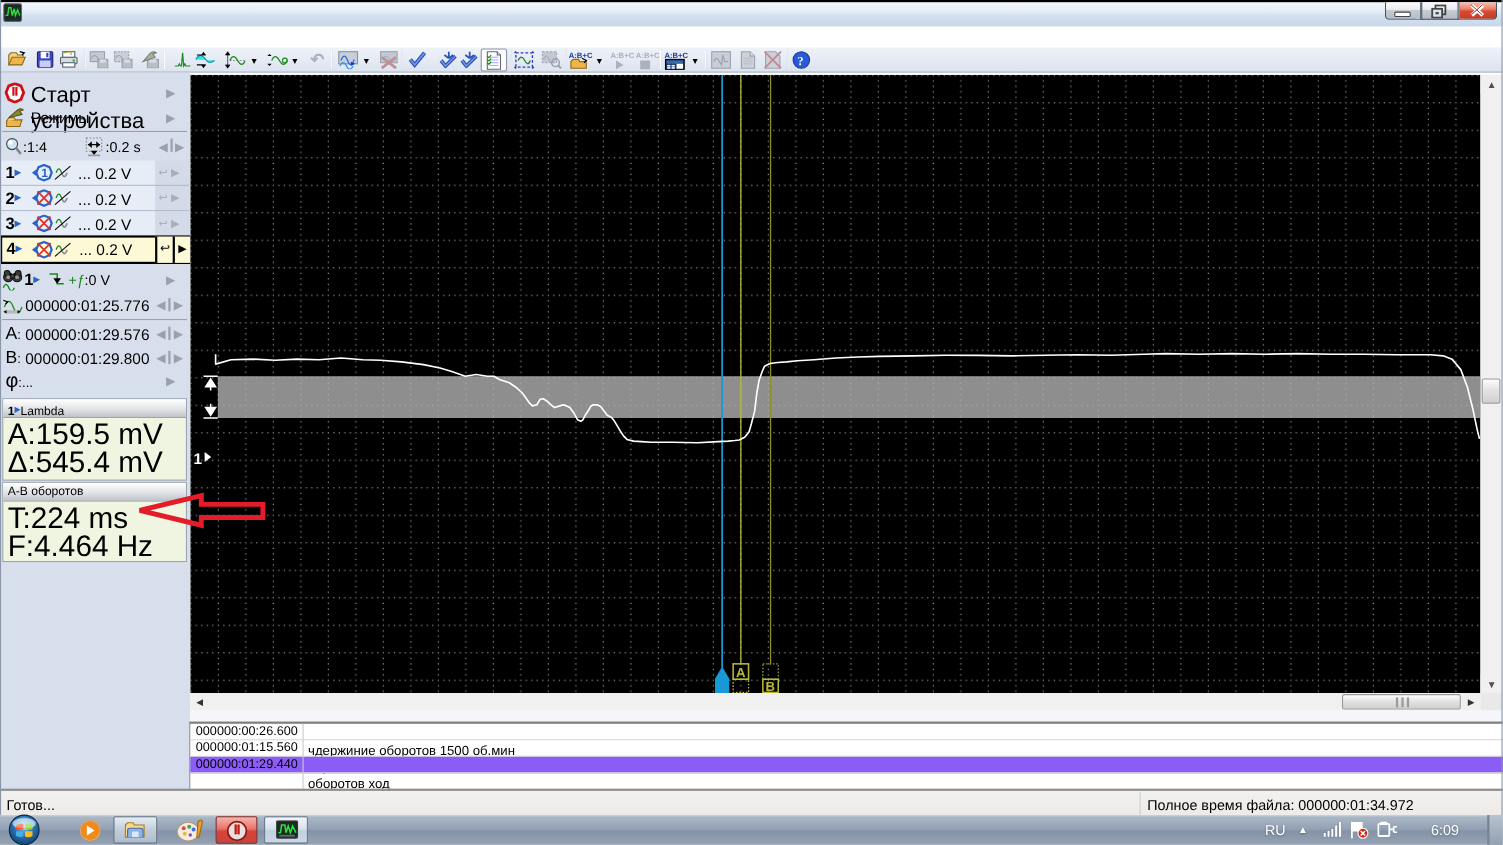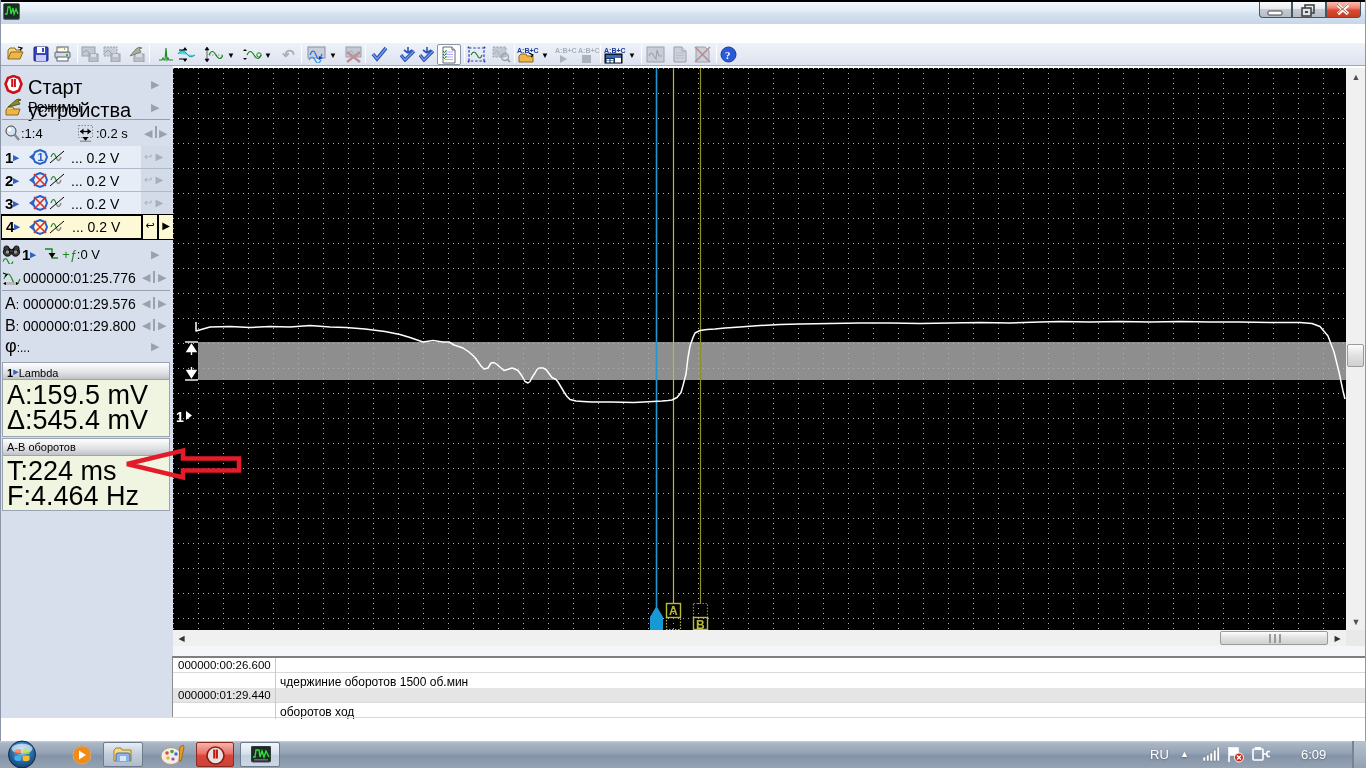--- a/index.html
+++ b/index.html
@@ -491,28 +491,37 @@
       </div>
 </div>
 <div class="abs" id="corner"></div>
 <div class="abs" id="strip"></div>
 
 <div class="abs" id="bmtable">
 <div class="bmrow" style="top:0">
         <span class="bmtime">000000:00:26.600</span>
         <span class="bmtxt">чдержиние оборотов 1500 об.мин</span>
       </div>
-<div class="bmrow" style="top:30px;background:#e5e5e5">
+<div class="bmrow" style="top:15px">
+        <span class="bmtime">000000:01:15.560</span>
+        <span class="bmtxt">перегазовка</span>
+      </div>
+<div class="bmrow" style="top:30px;background:#8b5cf6">
         <span class="bmtime">000000:01:29.440</span>
         <span class="bmtxt">оборотов ход</span>
       </div>
 <div class="bmrow" style="top:45px"></div>
 <div class="bmdiv"></div>
 </div>
 
+<div class="abs" id="statusbar">
+<span class="abs" style="left:6px;top:5px">Готов...</span>
+<span class="abs" style="left:1036px;top:1px;width:1px;height:22px;background:#cfcfcf"></span>
+<span class="abs" style="left:1043px;top:5px">Полное время файла: 000000:01:34.972</span>
+</div>
 
 <div class="abs" id="taskbar">
 
 <svg class="abs" style="left:6px;top:-1px" width="32" height="29" viewBox="0 0 32 29">
 <defs>
           <radialGradient id="orb" cx="50%" cy="35%" r="70%">
             <stop offset="0%" stop-color="#9acdf2"></stop>
             <stop offset="45%" stop-color="#2c77b8"></stop>
             <stop offset="100%" stop-color="#123a66"></stop>
           </radialGradient>

